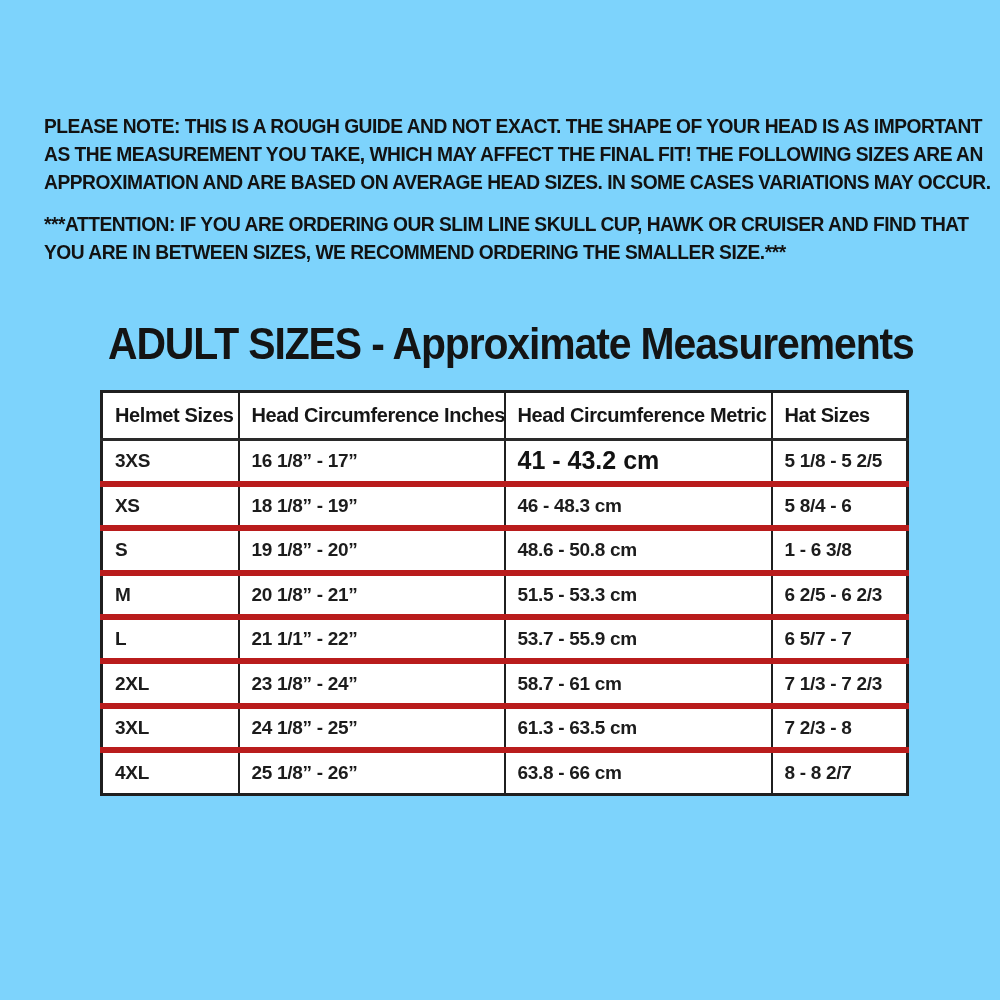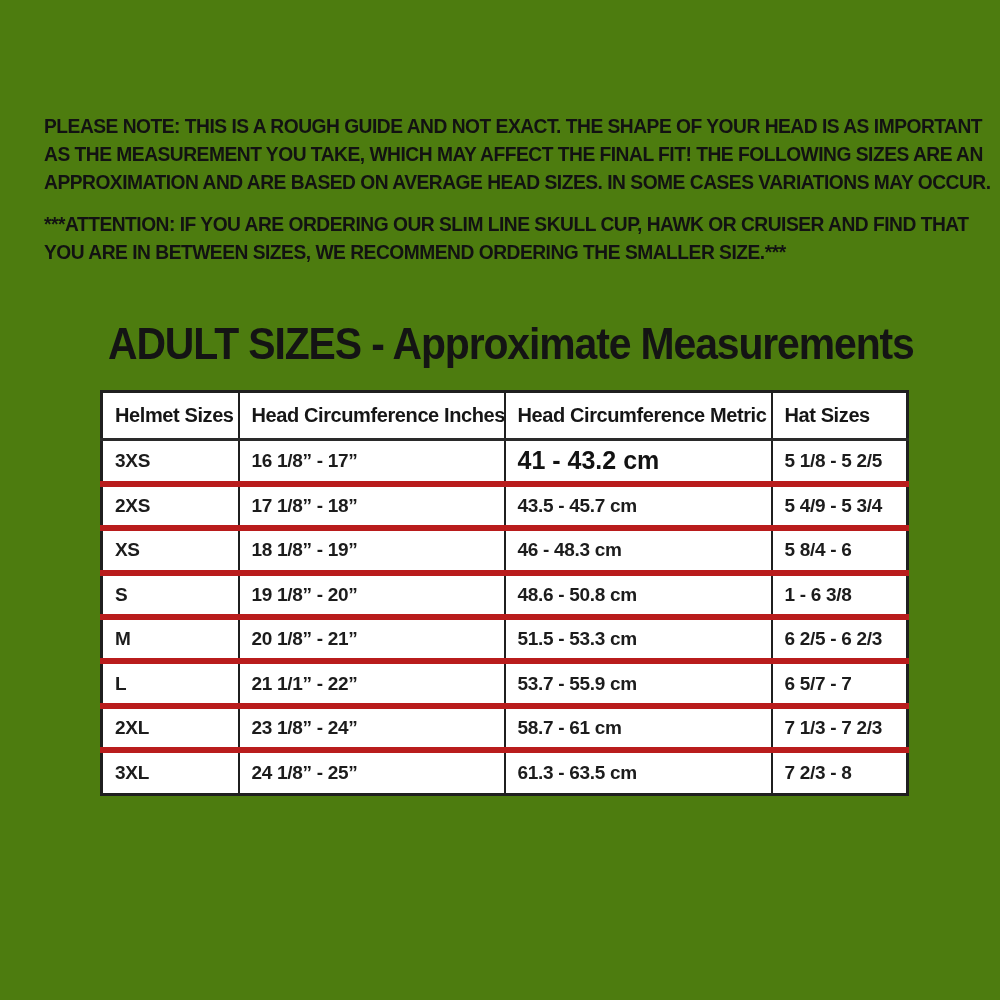--- a/index.html
+++ b/index.html
@@ -4,21 +4,21 @@
 <style>
   * { margin: 0; padding: 0; box-sizing: border-box; }
   html, body {
     width: 1000px; height: 1000px;
     background: #ffffff;
     font-family: "Liberation Sans", "DejaVu Sans", sans-serif;
     color: #1c1c1c;
     overflow: hidden;
     position: relative;
   }
-  .page { position: relative; width: 1000px; height: 1000px; background: #4d7c0f; }
+  .page { position: relative; width: 1000px; height: 1000px; background: #7dd3fc; }
 
   
   .notes-block {
     position: absolute;
     left: 44px; top: 112px;
     width: 915px;
   }
   .note-line {
     font-weight: bold;
     font-size: 19.5px;
@@ -119,26 +119,20 @@
         </tr>
     </thead>
     <tbody>
         <tr>
           <td>3XS</td>
           <td>16 1/8” - 17”</td>
           <td class="em">41 - 43.2 cm</td>
           <td>5 1/8 - 5 2/5</td>
         </tr>
         <tr>
-          <td>2XS</td>
-          <td>17 1/8” - 18”</td>
-          <td>43.5 - 45.7 cm</td>
-          <td>5 4/9 - 5 3/4</td>
-        </tr>
-        <tr>
           <td>XS</td>
           <td>18 1/8” - 19”</td>
           <td>46 - 48.3 cm</td>
           <td>5 8/4 - 6</td>
         </tr>
         <tr>
           <td>S</td>
           <td>19 1/8” - 20”</td>
           <td>48.6 - 50.8 cm</td>
           <td>1 - 6 3/8</td>
@@ -160,16 +154,22 @@
           <td>23 1/8” - 24”</td>
           <td>58.7 - 61 cm</td>
           <td>7 1/3 - 7 2/3</td>
         </tr>
         <tr>
           <td>3XL</td>
           <td>24 1/8” - 25”</td>
           <td>61.3 - 63.5 cm</td>
           <td>7 2/3 - 8</td>
         </tr>
+        <tr>
+          <td>4XL</td>
+          <td>25 1/8” - 26”</td>
+          <td>63.8 - 66 cm</td>
+          <td>8 - 8 2/7</td>
+        </tr>
       </tbody>
   </table>
 
 </div>
 
 </body></html>

